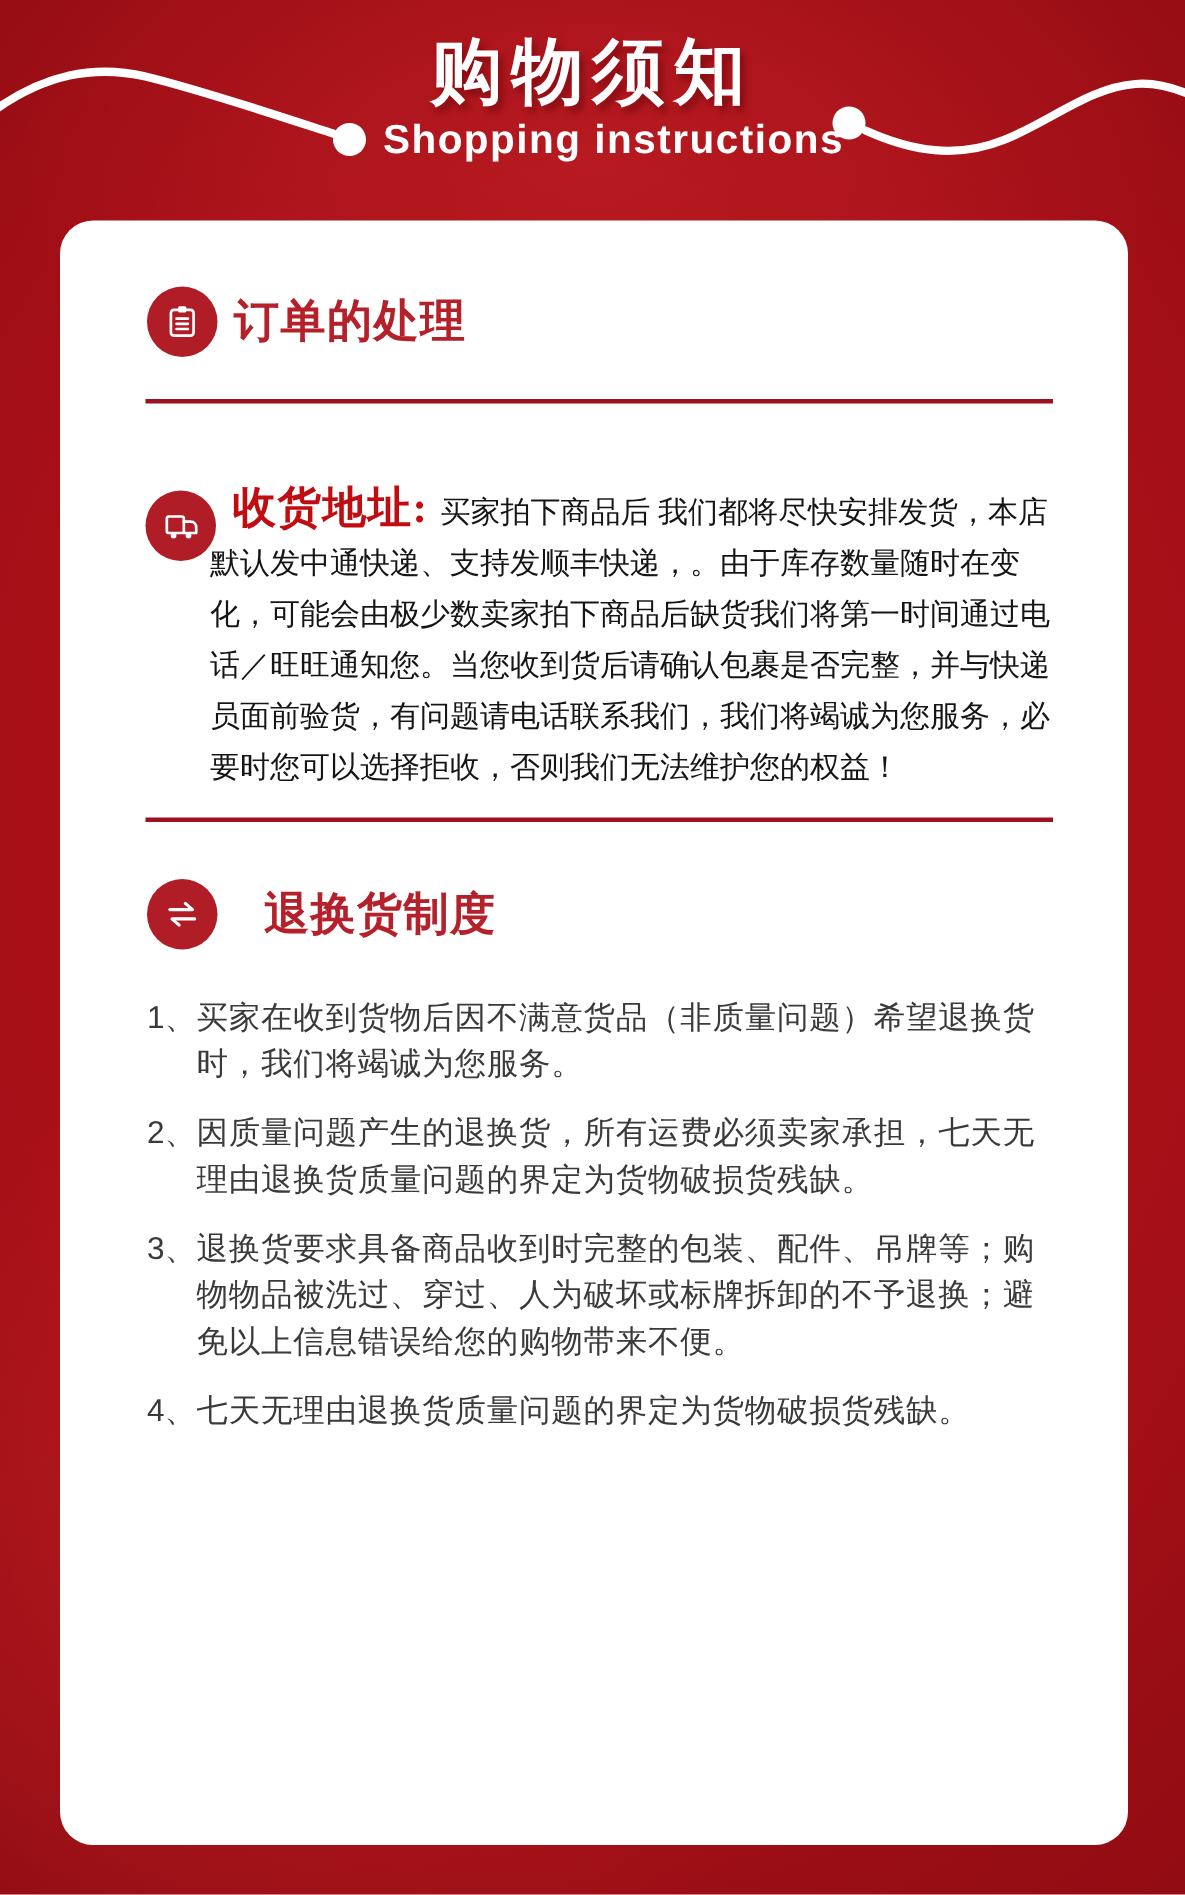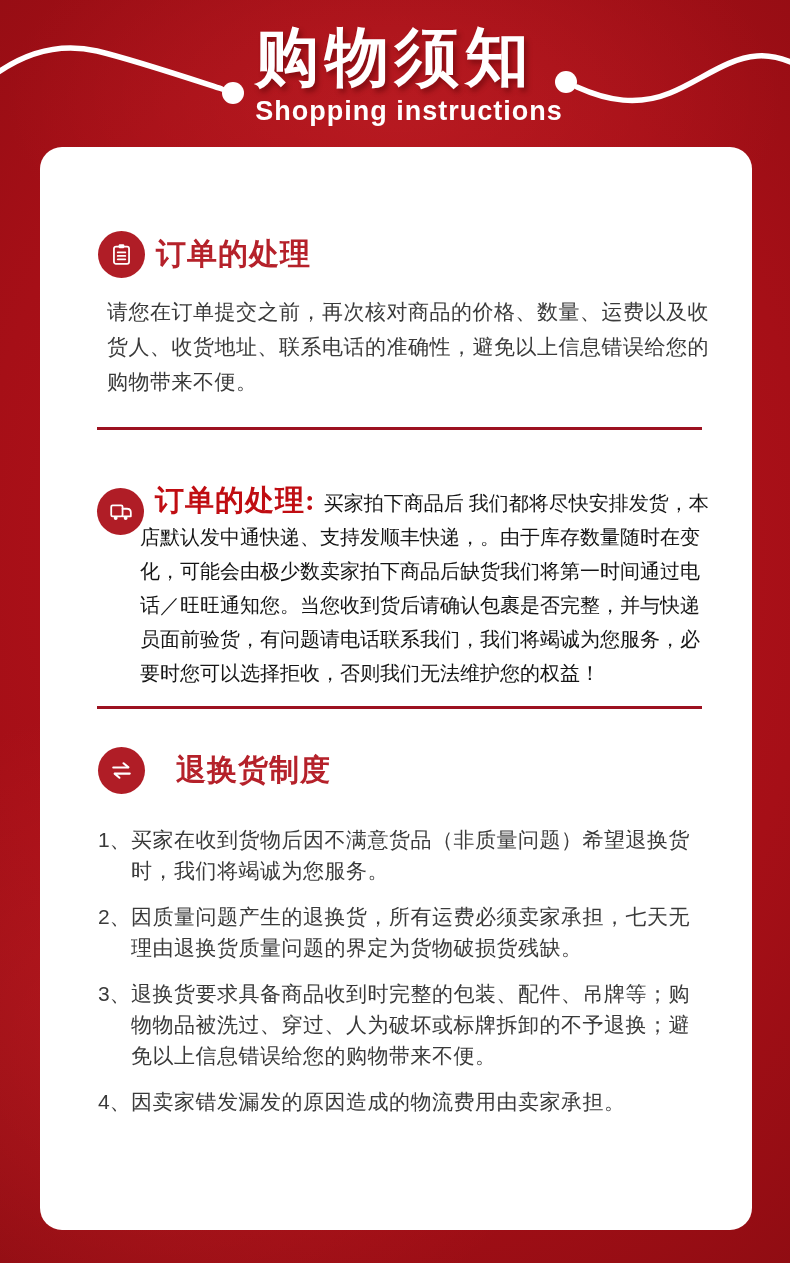--- a/index.html
+++ b/index.html
@@ -13,21 +13,21 @@
       radial-gradient(560px 300px at 50% 8%, rgba(255,80,80,0.16), rgba(255,80,80,0) 70%),
       radial-gradient(ellipse 700px 900px at 50% 45%, #bd141d 0%, #a60f17 60%, #8e0c12 100%);
     overflow: hidden;
   }
 
   
   .header { position: relative; height: 147px; text-align: center; }
   .squiggles { position: absolute; left: 0; top: 0; width: 790px; height: 150px; }
   .header-title {
     padding-top: 22px;
-    font-size: 64px;
+    font-size: 48px;
     font-weight: bold;
     color: #ffffff;
     letter-spacing: 6px;
     line-height: 1.12;
     text-shadow: 3px 4px 5px rgba(80, 0, 5, 0.45);
   }
   .header-subtitle {
     margin-top: 2px;
     font-size: 27px;
     font-weight: bold;
@@ -36,21 +36,21 @@
     padding-left: 28px;
   }
 
   
   .card {
     width: 712px;
     min-height: 1083px;
     margin-left: 40px;
     background: #ffffff;
     border-radius: 22px;
-    padding: 84px 46px 100px 50px;
+    padding: 44px 46px 100px 50px;
   }
 
   
   .sec-header { display: flex; align-items: center; gap: 11px; margin-left: 8px; }
   .icon-circle {
     width: 47px; height: 47px; flex: 0 0 47px;
     background: #b01d26;
     border-radius: 50%;
     display: flex; align-items: center; justify-content: center;
   }
@@ -149,35 +149,34 @@
         <svg viewBox="0 0 48 48" fill="none" stroke="#ffffff" stroke-width="2.6" stroke-linecap="round" stroke-linejoin="round">
           <rect x="13" y="12.5" width="22" height="25" rx="3"></rect>
           <rect x="20" y="9" width="8" height="6" rx="1.5" fill="#ffffff" stroke="none"></rect>
           <line x1="18.5" y1="21" x2="29.5" y2="21"></line>
           <line x1="18.5" y1="26" x2="29.5" y2="26"></line>
           <line x1="18.5" y1="31" x2="29.5" y2="31"></line>
         </svg>
       </span>
       <span class="sec-title">订单的处理</span>
     </div>
-    <p class="sec1-body">请您在订单提交之前，再次核对商品的价格、数量、运费以及收货人、收货地址、联系电话的准确性，避免以上信息错误给您的购物带来不便。</p>
   </div>
 
   <hr class="divider">
 
   <div class="sec-shipping">
     <span class="icon-circle">
       <svg viewBox="0 0 48 48" fill="none" stroke="#ffffff" stroke-width="2.6" stroke-linecap="round" stroke-linejoin="round">
         <rect x="10.5" y="15" width="16.5" height="16" rx="2"></rect>
         <path d="M27 20 h6.5 c3.5 0 5.5 2.5 5.5 5.5 V31 h-12"></path>
         <circle cx="17" cy="33.5" r="2.8" fill="#ffffff" stroke="none"></circle>
         <circle cx="31.5" cy="33.5" r="2.8" fill="#ffffff" stroke="none"></circle>
       </svg>
     </span>
-    <p class="shipping-par"><span class="shipping-title">订单的处理:</span><span>买家拍下商品后 我们都将尽快安排发货，本店默认发中通快递、支持发顺丰快递，。由于库存数量随时在变化，可能会由极少数卖家拍下商品后缺货我们将第一时间通过电话／旺旺通知您。当您收到货后请确认包裹是否完整，并与快递员面前验货，有问题请电话联系我们，我们将竭诚为您服务，必要时您可以选择拒收，否则我们无法维护您的权益！</span></p>
+    <p class="shipping-par"><span class="shipping-title">收货地址:</span><span>买家拍下商品后 我们都将尽快安排发货，本店默认发中通快递、支持发顺丰快递，。由于库存数量随时在变化，可能会由极少数卖家拍下商品后缺货我们将第一时间通过电话／旺旺通知您。当您收到货后请确认包裹是否完整，并与快递员面前验货，有问题请电话联系我们，我们将竭诚为您服务，必要时您可以选择拒收，否则我们无法维护您的权益！</span></p>
   </div>
 
   <hr class="divider d2">
 
   <div>
     <div class="sec-header sec3-header">
       <span class="icon-circle">
         <svg viewBox="0 0 48 48" fill="none" stroke="#ffffff" stroke-width="3" stroke-linecap="round" stroke-linejoin="round">
           <path d="M12 19.5 H33"></path>
           <path d="M27 13.5 L34 19.5"></path>
@@ -196,18 +195,18 @@
       <li class="return-item">
         <span class="item-num">2、</span>
         <span class="item-text">因质量问题产生的退换货，所有运费必须卖家承担，七天无理由退换货质量问题的界定为货物破损货残缺。</span>
       </li>
       <li class="return-item">
         <span class="item-num">3、</span>
         <span class="item-text">退换货要求具备商品收到时完整的包装、配件、吊牌等；购物物品被洗过、穿过、人为破坏或标牌拆卸的不予退换；避免以上信息错误给您的购物带来不便。</span>
       </li>
       <li class="return-item">
         <span class="item-num">4、</span>
-        <span class="item-text">因卖家错发漏发的原因造成的物流费用由卖家承担。</span>
+        <span class="item-text">七天无理由退换货质量问题的界定为货物破损货残缺。</span>
       </li>
     </ul>
   </div>
 
 </div>
 
 </body></html>

